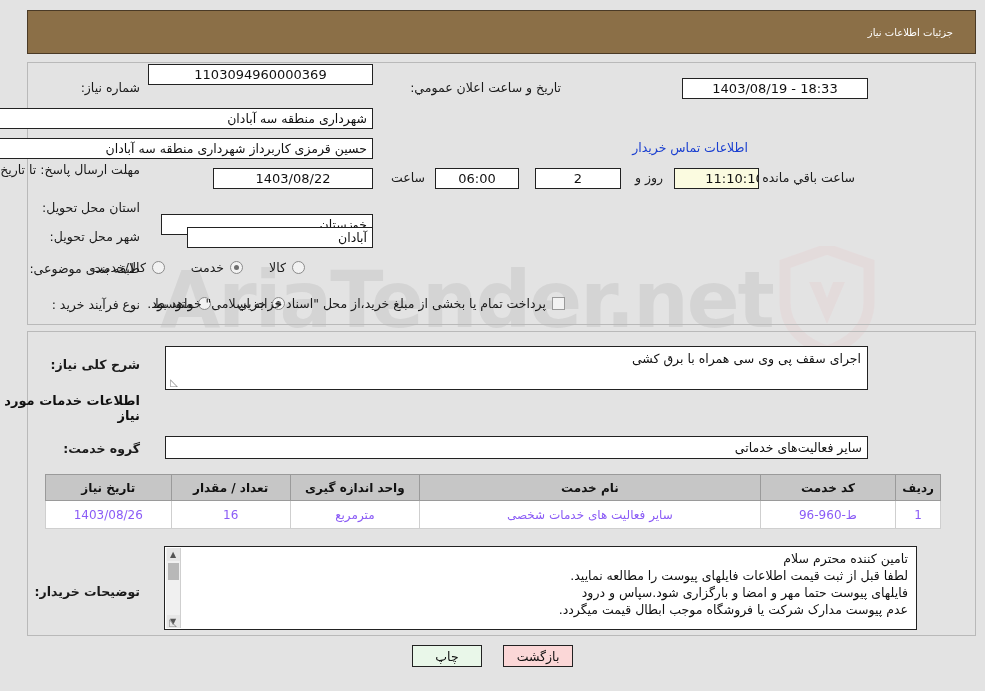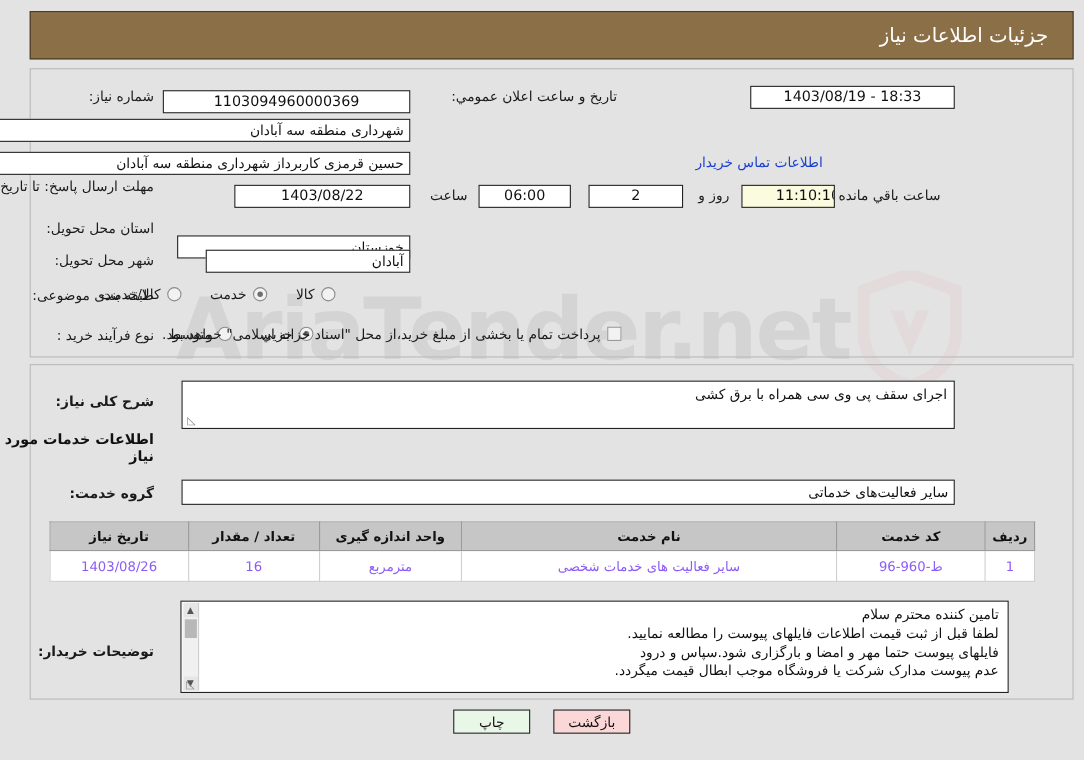--- a/index.html
+++ b/index.html
@@ -51,21 +51,21 @@
     position: absolute;
     left: 27px; top: 10px;
     width: 949px; height: 44px;
     background: #8b6f47;
     border: 1px solid #4a3a26;
     color: #ffffff;
     display: flex;
     align-items: center;
     justify-content: flex-start;
     padding: 0 22px;
-    font-size: 18px;
+    font-size: 10px;
     z-index: 3;
   }
 
   
   .panel {
     position: absolute;
     background: transparent;
     border: 1px solid #b9b9b9;
     z-index: 2;
   }
@@ -266,21 +266,21 @@
   <div class="header-bar">
     <span>جزئیات اطلاعات نیاز</span>
   </div>
 
   <div class="panel" id="panel-top"></div>
   <div class="panel" id="panel-bottom"></div>
 
   <div class="row" style="right:845px; top:80px;">
     <span class="lbl">شماره نیاز:</span>
   </div>
-  <div class="row" style="right:612px; top:82px;">
+  <div class="row" style="right:612px; top:64px;">
     <div class="field num" style="width:225px;">1103094960000369</div>
   </div>
   <div class="row" style="right:424px; top:80px;">
     <span class="lbl">تاریخ و ساعت اعلان عمومي:</span>
   </div>
   <div class="row" style="right:117px; top:78px;">
     <div class="field num" style="width:186px;">1403/08/19 - 18:33</div>
   </div>
 
   <div class="row" style="right:845px; top:110px;">

